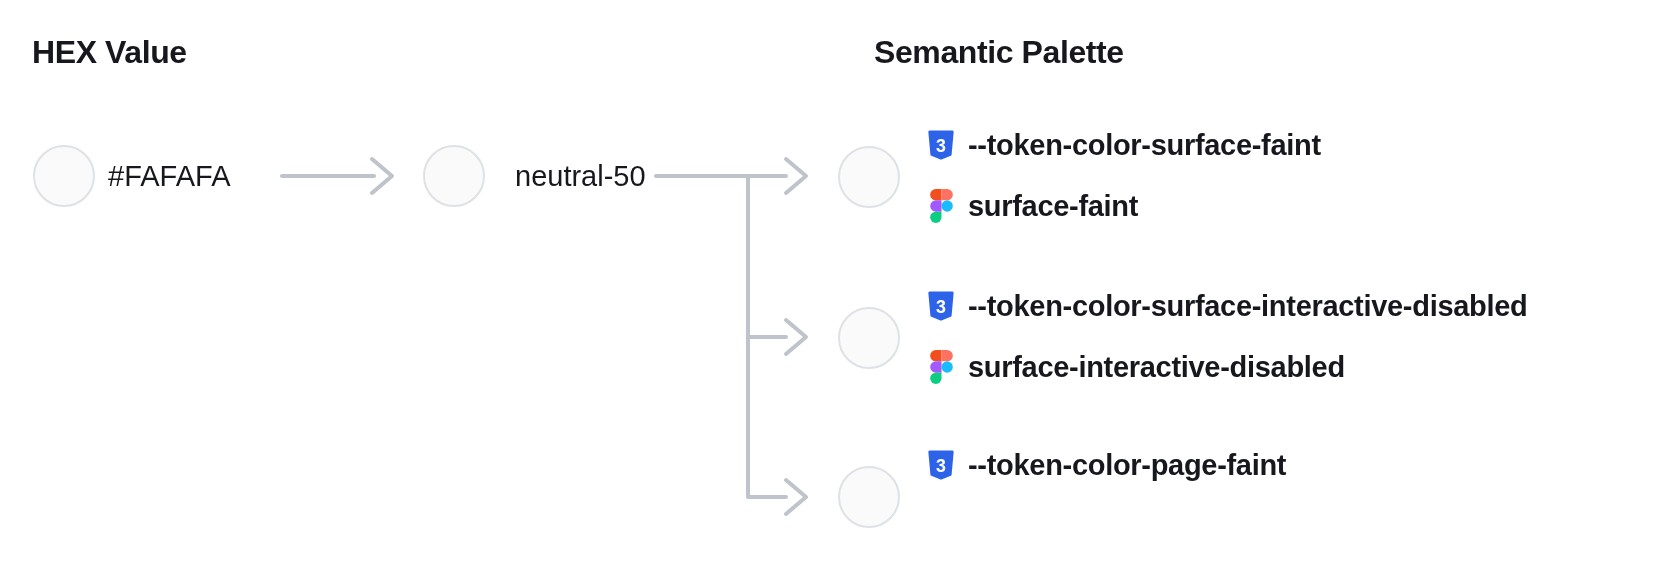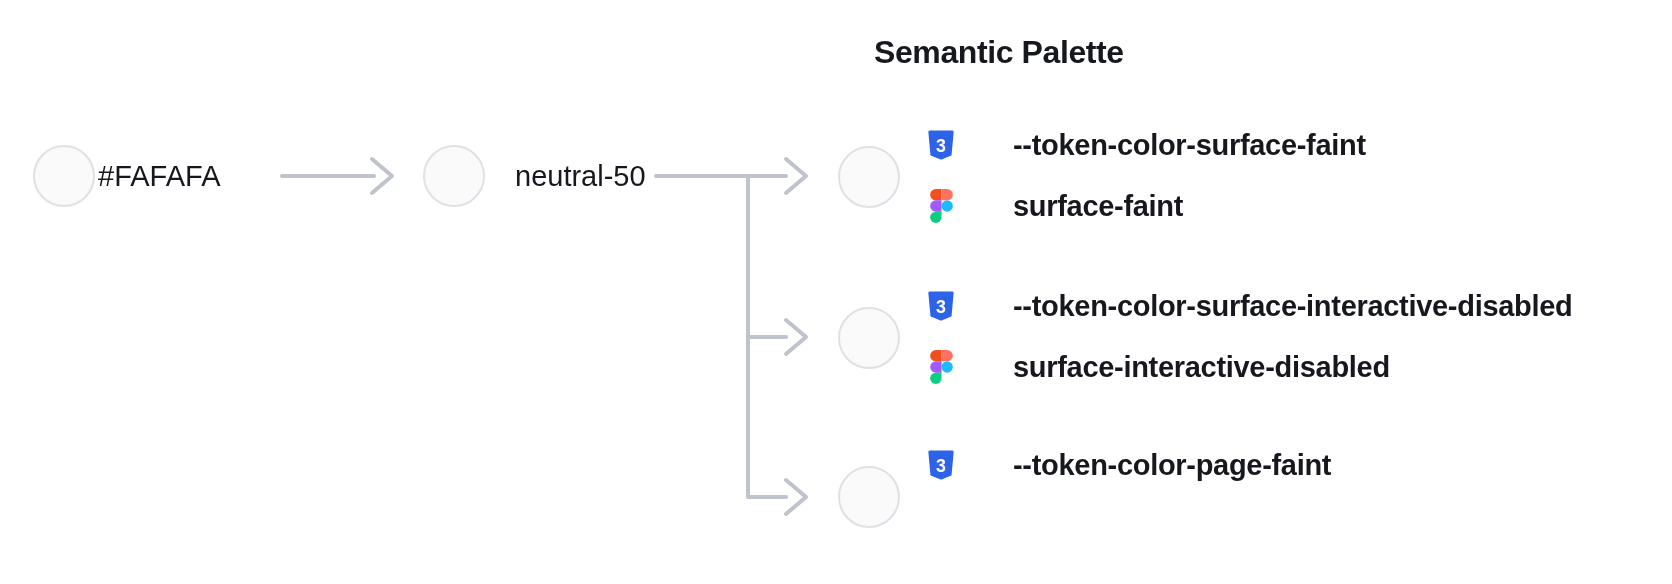--- a/index.html
+++ b/index.html
@@ -14,35 +14,36 @@
   }
   .flow-svg{position:absolute;left:0;top:0;pointer-events:none;}
   .node{position:absolute;display:flex;align-items:center;height:62px;}
   .swatch{
     width:62px;height:62px;border-radius:50%;
     background:var(--swatch-fill,#FAFAFA);
     border:2px solid var(--swatch-border,#DEE1E6);
     box-sizing:border-box;flex:0 0 auto;
   }
   .node-label{font-size:29px;font-weight:400;white-space:nowrap;}
-  .gap13{margin-left:3px;}
+  .gap13{margin-left:13px;}
   .gap15{margin-left:30px;}
   .sem-row{position:absolute;left:838px;width:820px;height:100px;}
   .sem-row .swatch{position:absolute;left:0;top:18px;}
   .token-line{position:absolute;left:88px;display:flex;align-items:center;gap:12px;white-space:nowrap;}
   .token-line.css{top:1px;height:32px;}
   .token-line.figma{top:61px;height:34px;}
-  .token-text{font-size:29px;font-weight:700;letter-spacing:-0.3px;margin-left:45px;}
+  .token-text{font-size:29px;font-weight:700;letter-spacing:-0.3px;}
   .icon-box{width:30px;display:flex;justify-content:center;align-items:center;flex:0 0 auto;}
 </style>
 </head>
 <body>
 
 <div class="canvas">
 
+  <div class="col-header" style="left:32px">HEX Value</div>
   <div class="col-header" style="left:874px">Semantic Palette</div>
 
   <svg class="flow-svg" width="1672" height="584" viewBox="0 0 1672 584">
     <g fill="none" stroke="var(--arrow)" stroke-width="4" stroke-linecap="round" stroke-linejoin="round">
 
       <path d="M282 176 H374"></path>
       <path d="M372 159 L392 176 L372 193"></path>
 
       <path d="M656 176 H786"></path>
       <path d="M786 159 L806 176 L786 193"></path>

